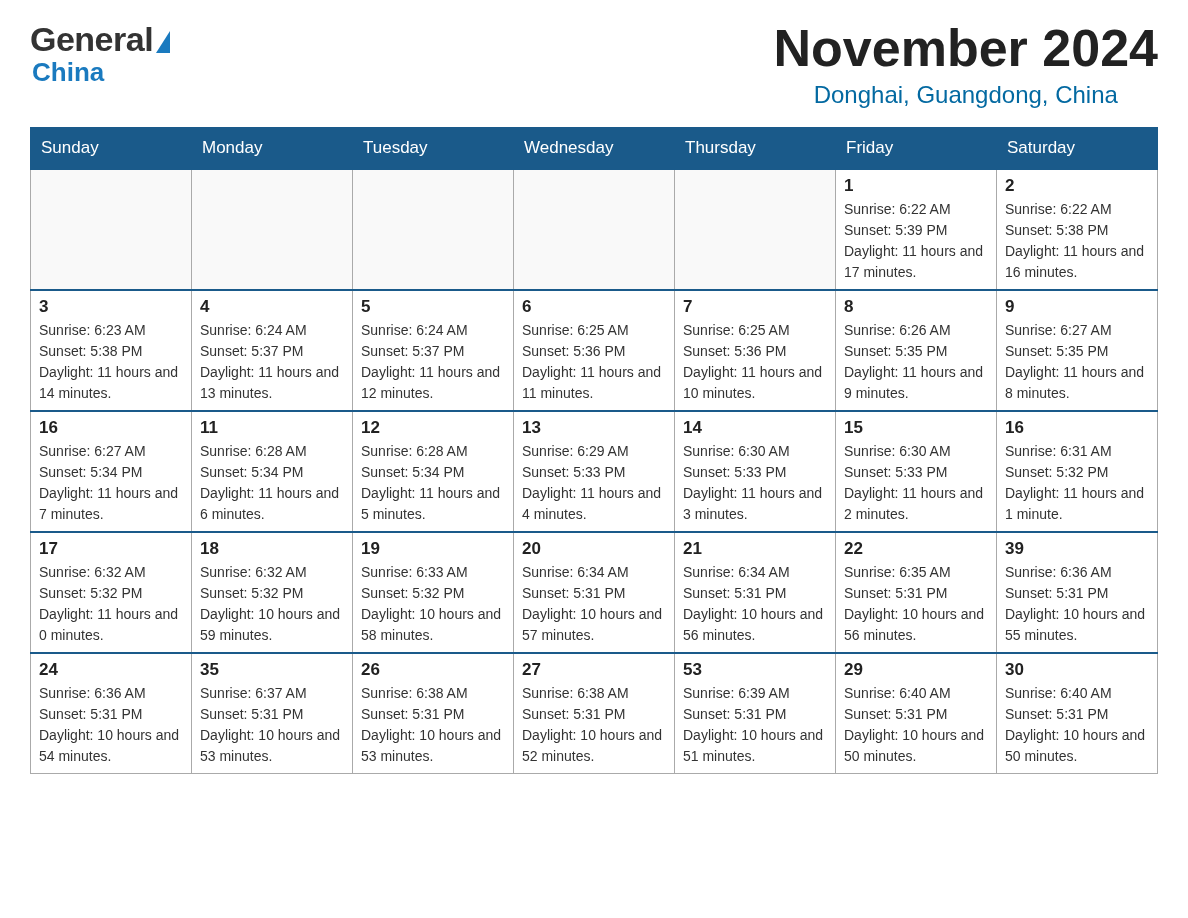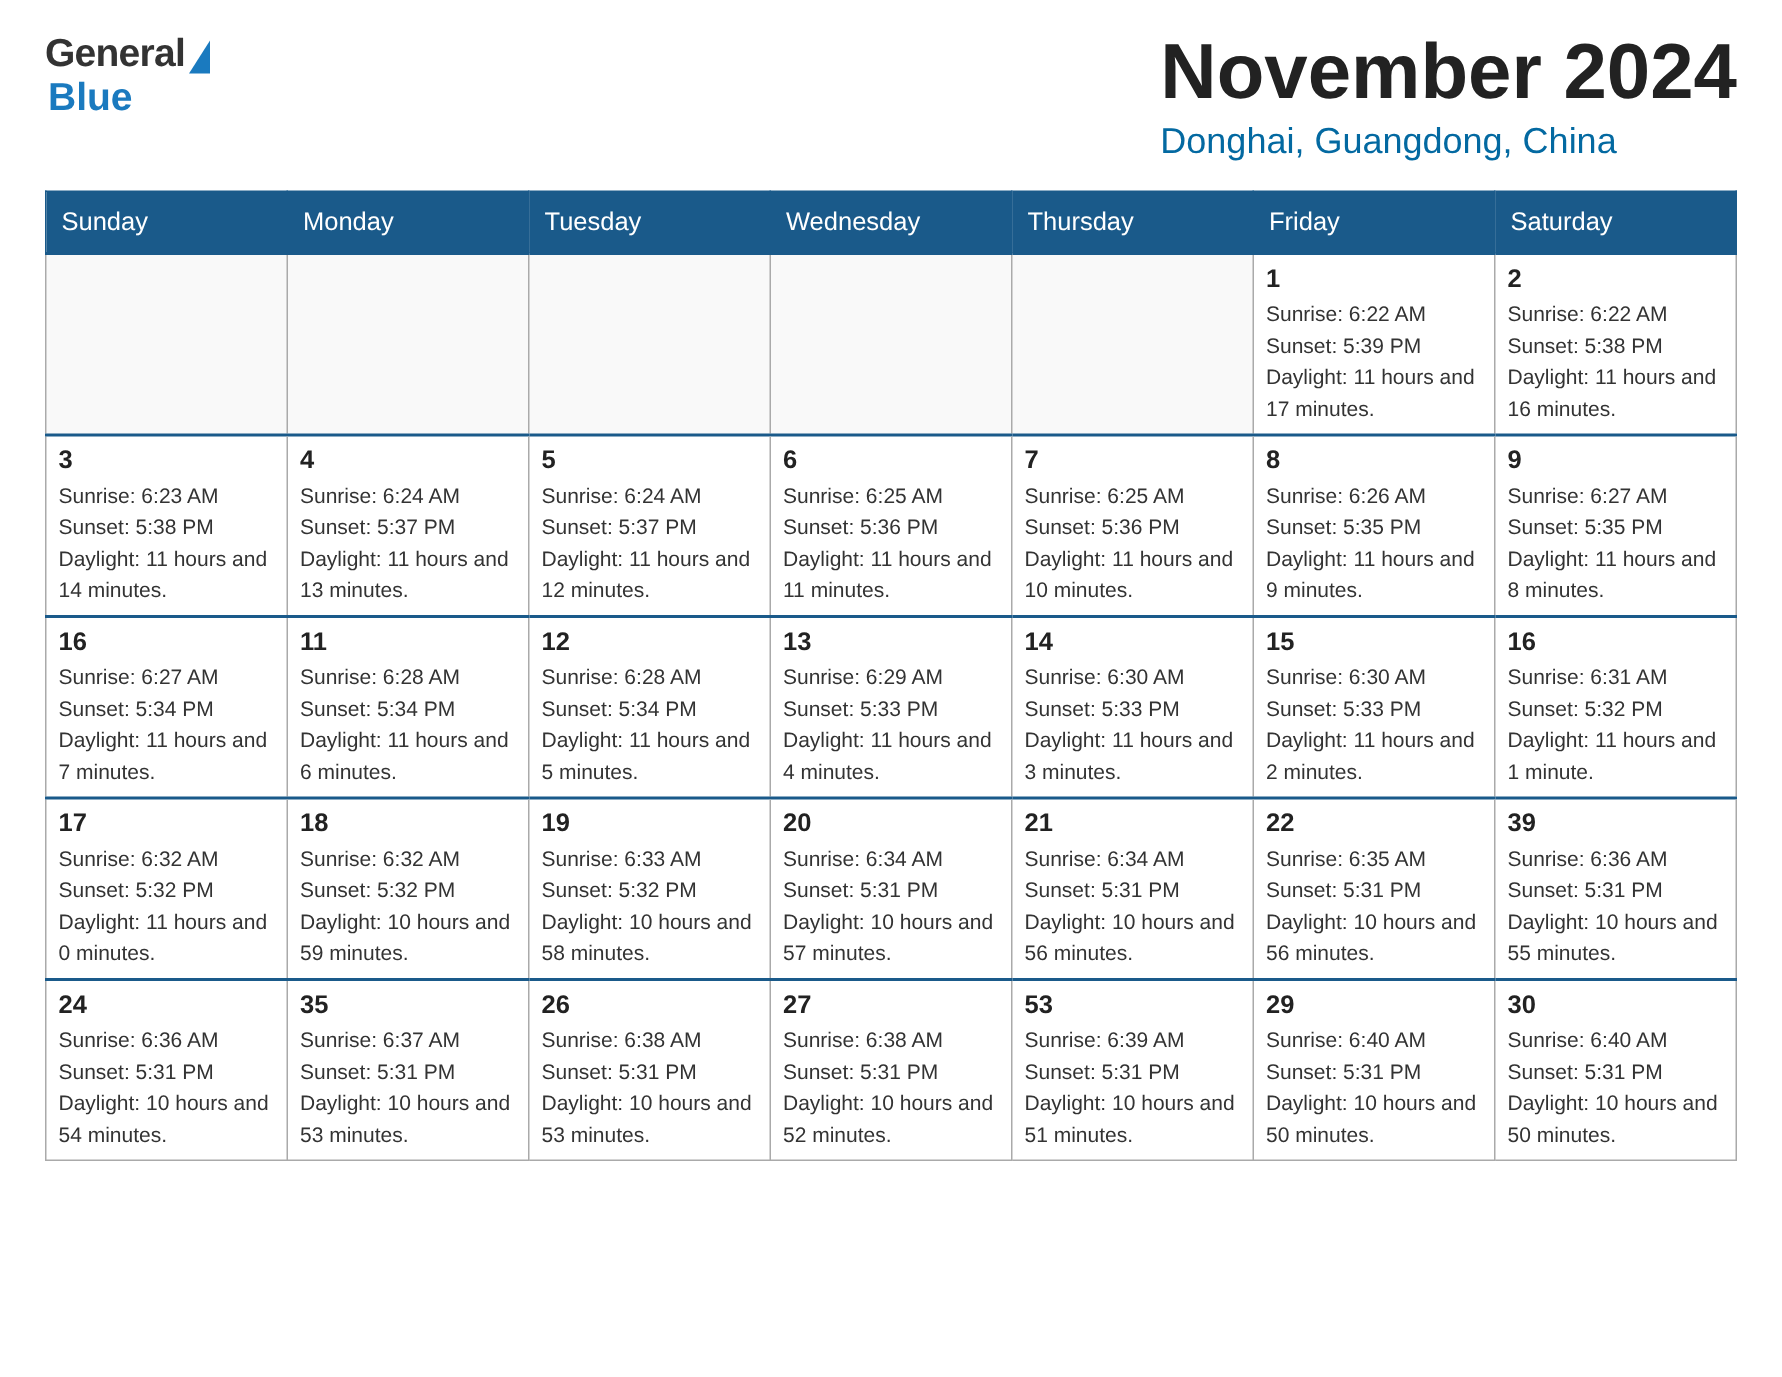--- a/index.html
+++ b/index.html
@@ -20,21 +20,21 @@
     .logo {
       display: flex;
       flex-direction: column;
       align-items: flex-start;
     }
     .logo-top {
       display: flex;
       align-items: center;
     }
     .logo-general {
-      font-size: 26px;
+      font-size: 34px;
       font-weight: bold;
       color: #333;
       letter-spacing: -0.5px;
     }
     .logo-triangle {
       width: 0;
       height: 0;
       border-left: 14px solid transparent;
       border-right: 0px solid transparent;
       border-bottom: 22px solid #1a7abf;
@@ -42,21 +42,21 @@
       margin-top: 4px;
     }
     .logo-blue {
       font-size: 26px;
       font-weight: bold;
       color: #1a7abf;
       margin-top: -2px;
       padding-left: 2px;
     }
     .title-area {
-      text-align: left;
+      text-align: center;
     }
     .month-title {
       font-size: 52px;
       font-weight: bold;
       color: #222;
       line-height: 1.1;
     }
     .location-title {
       font-size: 24px;
       color: #0369a1;
@@ -105,21 +105,21 @@
   </style>
 </head>
 <body>
 
 <div class="header-area">
   <div class="logo">
     <div class="logo-top">
       <span class="logo-general">General</span>
       <div class="logo-triangle"></div>
     </div>
-    <span class="logo-blue">Blue</span>
+    <span class="logo-blue">China</span>
   </div>
   <div class="title-area">
     <div class="month-title">November 2024</div>
     <div class="location-title">Donghai, Guangdong, China</div>
   </div>
 </div>
 
 <table class="calendar-table">
   <thead>
     <tr>

